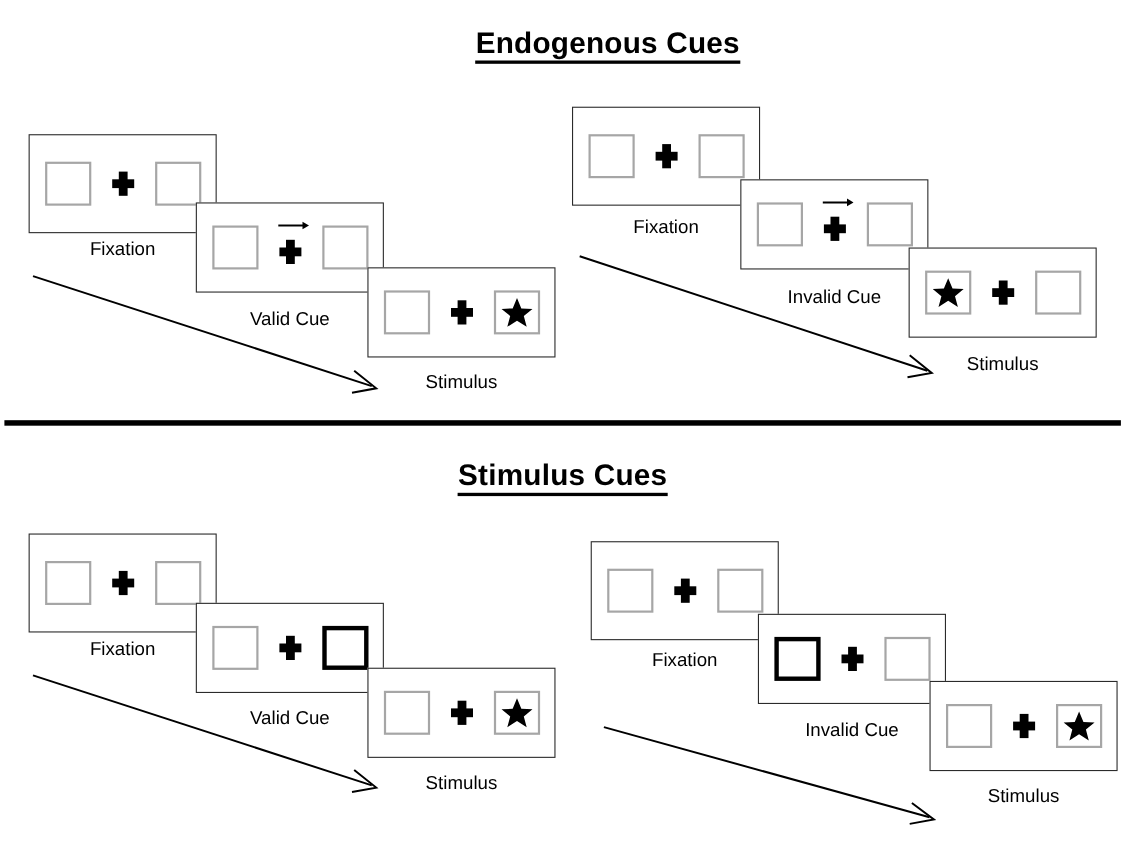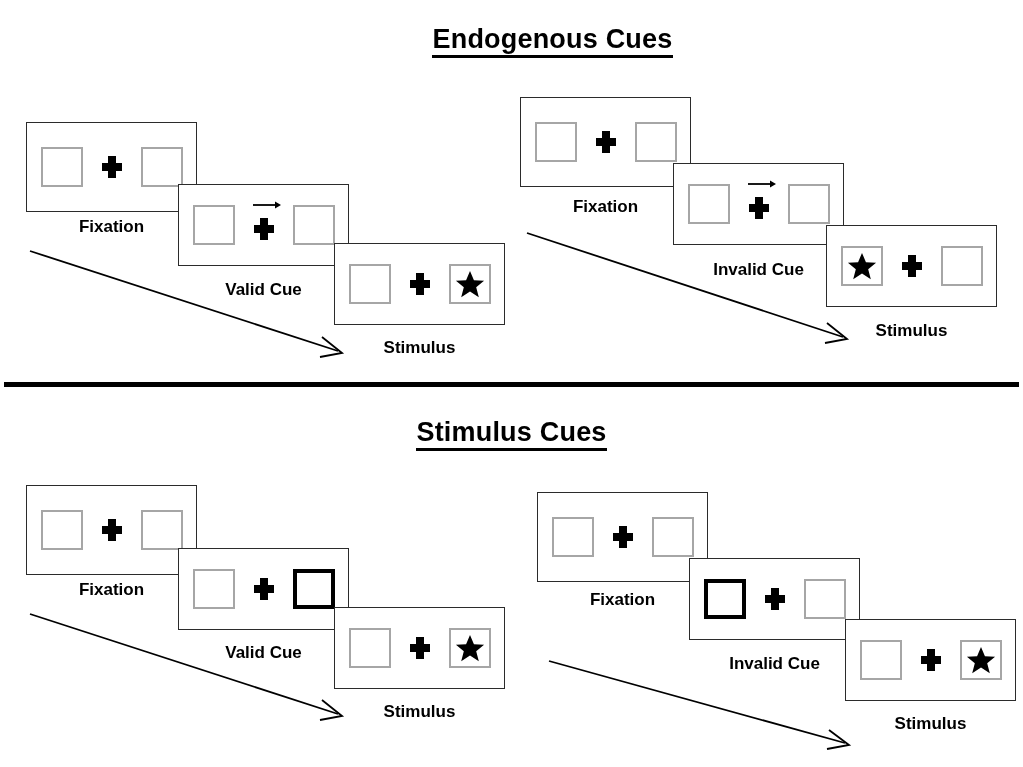--- a/index.html
+++ b/index.html
@@ -122,21 +122,21 @@
   .star {
     width: 30px;
     height: 30px;
     display: block;
   }
 
   
   .caption {
     position: absolute;
     font-size: 17px;
-    font-weight: bold;
+    font-weight: normal;
     color: #000;
     white-space: nowrap;
     text-align: center;
   }
 
   
   .time-arrow {
     position: absolute;
     pointer-events: none;
     overflow: visible;

